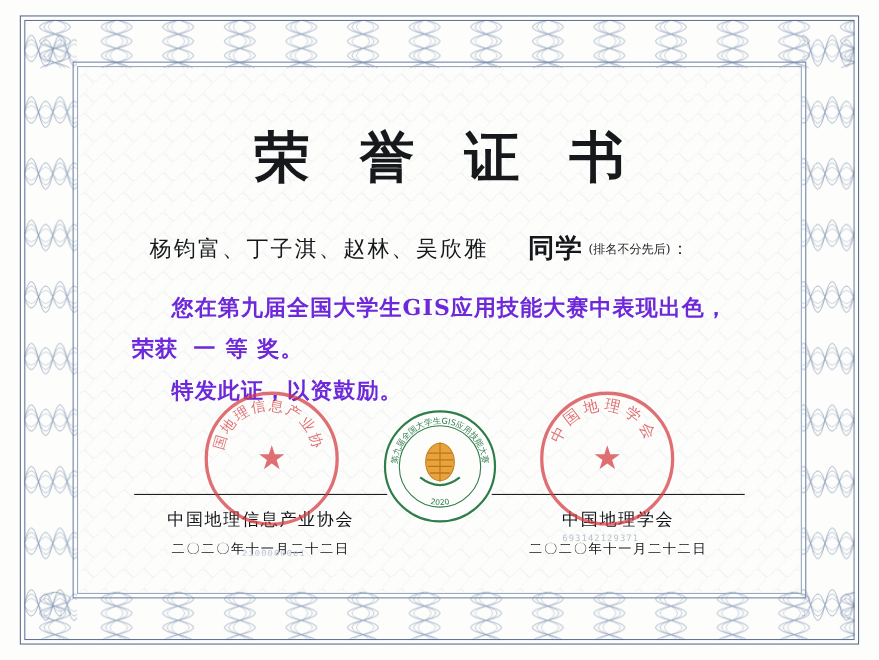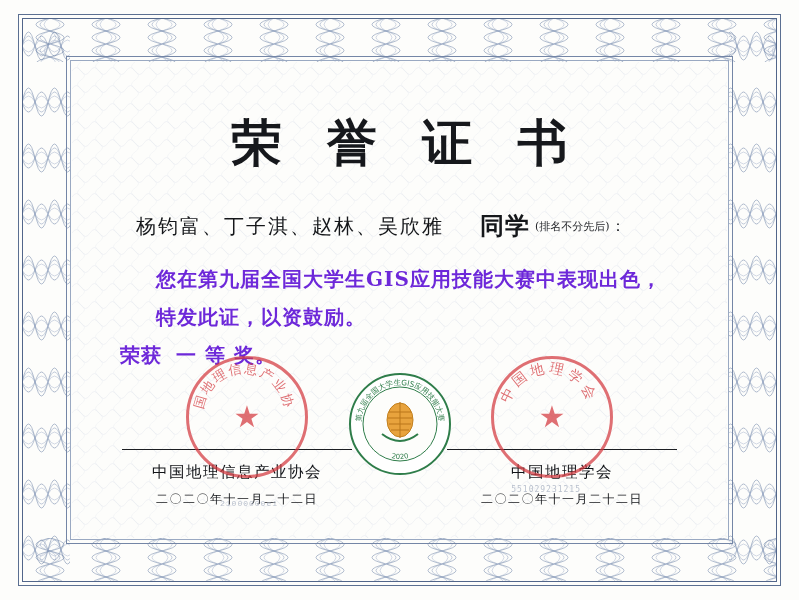--- a/index.html
+++ b/index.html
@@ -289,24 +289,24 @@
 
     <div class="recipients-row">
       <span class="recipients-names">杨钧富、丁子淇、赵林、吴欣雅</span>
       <span class="recipients-suffix">同学</span>
       <span class="recipients-note">(排名不分先后)</span>
       <span class="recipients-colon">：</span>
     </div>
 
     <div class="body-text">
       <div class="body-line indent">您在第九届全国大学生GIS应用技能大赛中表现出色，</div>
-      <div class="body-line indent">特发此证，以资鼓励。</div>
       <div class="body-line">
         <span>荣获</span><span class="sp"></span><span>一 等 奖</span><span>。</span>
       </div>
+      <div class="body-line indent">特发此证，以资鼓励。</div>
     </div>
 
     <div class="sig-area">
 
       <div class="sig-block sig-left">
         <div class="sig-rule"></div>
         <div class="sig-org">中国地理信息产业协会</div>
         <div class="sig-date">二〇二〇年十一月二十二日</div>
       </div>
 
@@ -353,17 +353,17 @@
         <text font-size="7" fill="#2f7d4a" font-family="'DejaVu Sans','Liberation Sans',sans-serif">
           <textPath href="#arcEmbBot" startOffset="50%" text-anchor="middle">2020</textPath>
         </text>
         <ellipse cx="52" cy="48" rx="13" ry="17" fill="#e8a33d" stroke="#c2801f" stroke-width="1"></ellipse>
         <path d="M41 40 H63 M40 46 H64 M41 52 H63 M43 58 H61" stroke="#b9761a" stroke-width="1.2" fill="none"></path>
         <path d="M52 30 L52 66" stroke="#b9761a" stroke-width="1" fill="none"></path>
         <path d="M34 62 Q52 76 70 62" fill="none" stroke="#2f7d4a" stroke-width="2"></path>
       </svg>
 
       <div class="micro-left">21000000e1</div>
-      <div class="micro-right">551029231215</div>
+      <div class="micro-right">693142129371</div>
     </div>
 
   </div>
 </div>
 
 </body></html>

